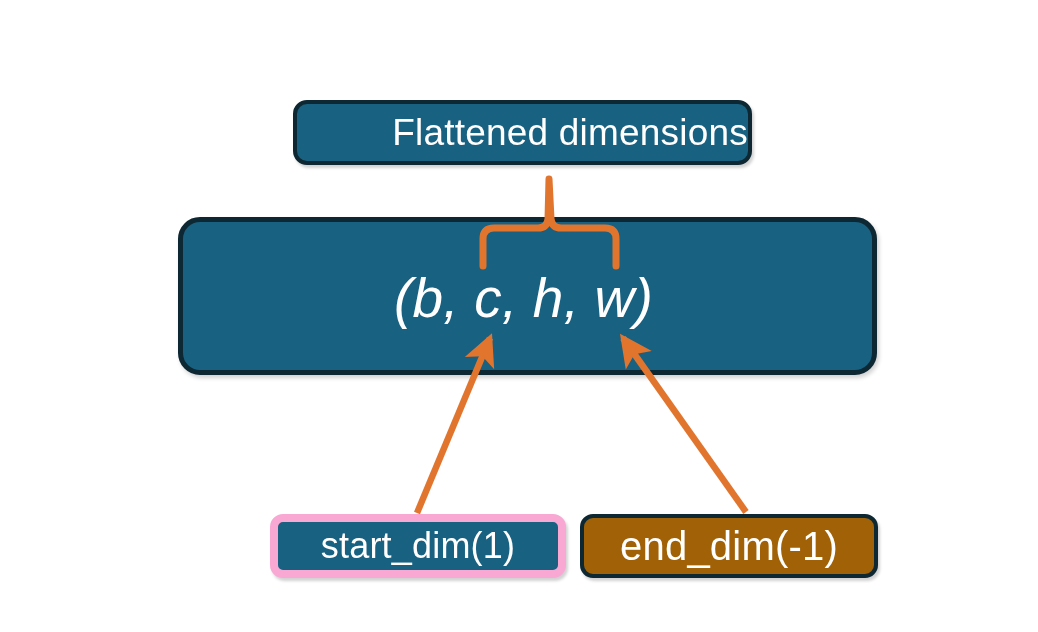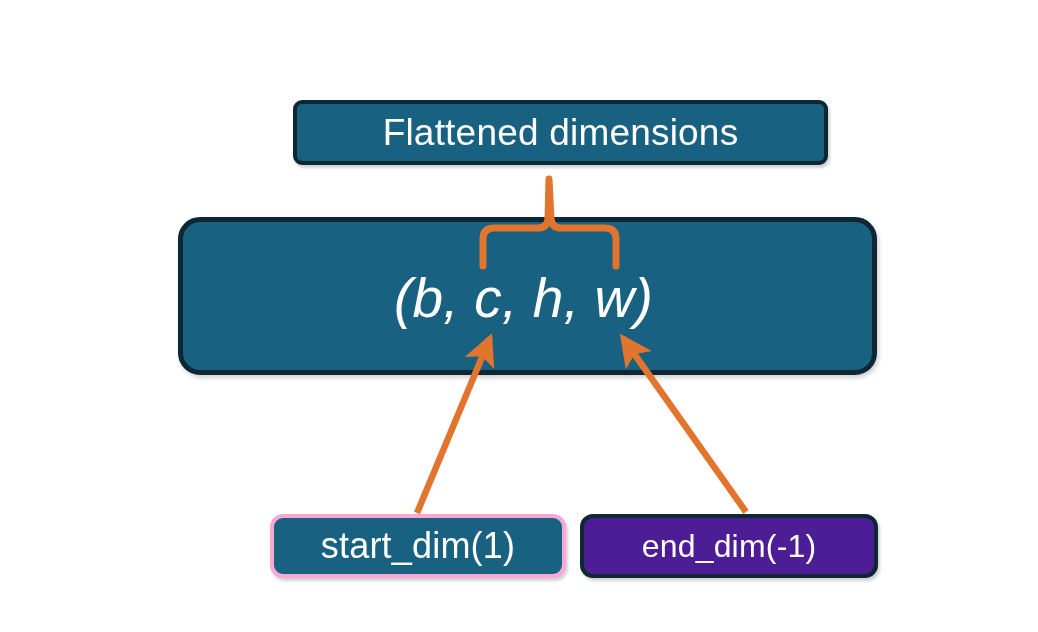--- a/index.html
+++ b/index.html
@@ -30,27 +30,28 @@
   }
   .node-label {
     display: block;
     line-height: 1;
   }
 
   
   #node-flattened {
     left: 293px;
     top: 100px;
-    width: 535px;
+    width: 459px;
     height: 65px;
     background: #186181;
     border: 4px solid #0d2733;
-    border-radius: 9px;
+    border-radius: 14px;
     box-shadow: 2px 3px 3px rgba(0,0,0,0.18);
     font-size: 37px;
+    justify-content: flex-end;
   }
 
   
   #node-shape {
     left: 178px;
     top: 217px;
     width: 699px;
     height: 158px;
     background: #186181;
     border: 5px solid #0d2733;
@@ -64,37 +65,37 @@
     transform: translate(-4px, 2px);
   }
 
   
   #node-start-dim {
     left: 270px;
     top: 514px;
     width: 296px;
     height: 64px;
     background: #186181;
-    border: 4px solid #f9a8d4;
+    border: 8px solid #f9a8d4;
     border-radius: 13px;
     box-shadow: 2px 3px 3px rgba(0,0,0,0.18);
     font-size: 36px;
   }
 
   
   #node-end-dim {
     left: 580px;
     top: 514px;
     width: 298px;
     height: 64px;
-    background: #4c1d95;
+    background: #a16207;
     border: 4px solid #0d2733;
     border-radius: 13px;
     box-shadow: 2px 3px 3px rgba(0,0,0,0.18);
-    font-size: 32px;
+    font-size: 40px;
   }
 
   #connectors {
     position: absolute;
     left: 0;
     top: 0;
     width: 1038px;
     height: 632px;
     z-index: 3;
     pointer-events: none;

